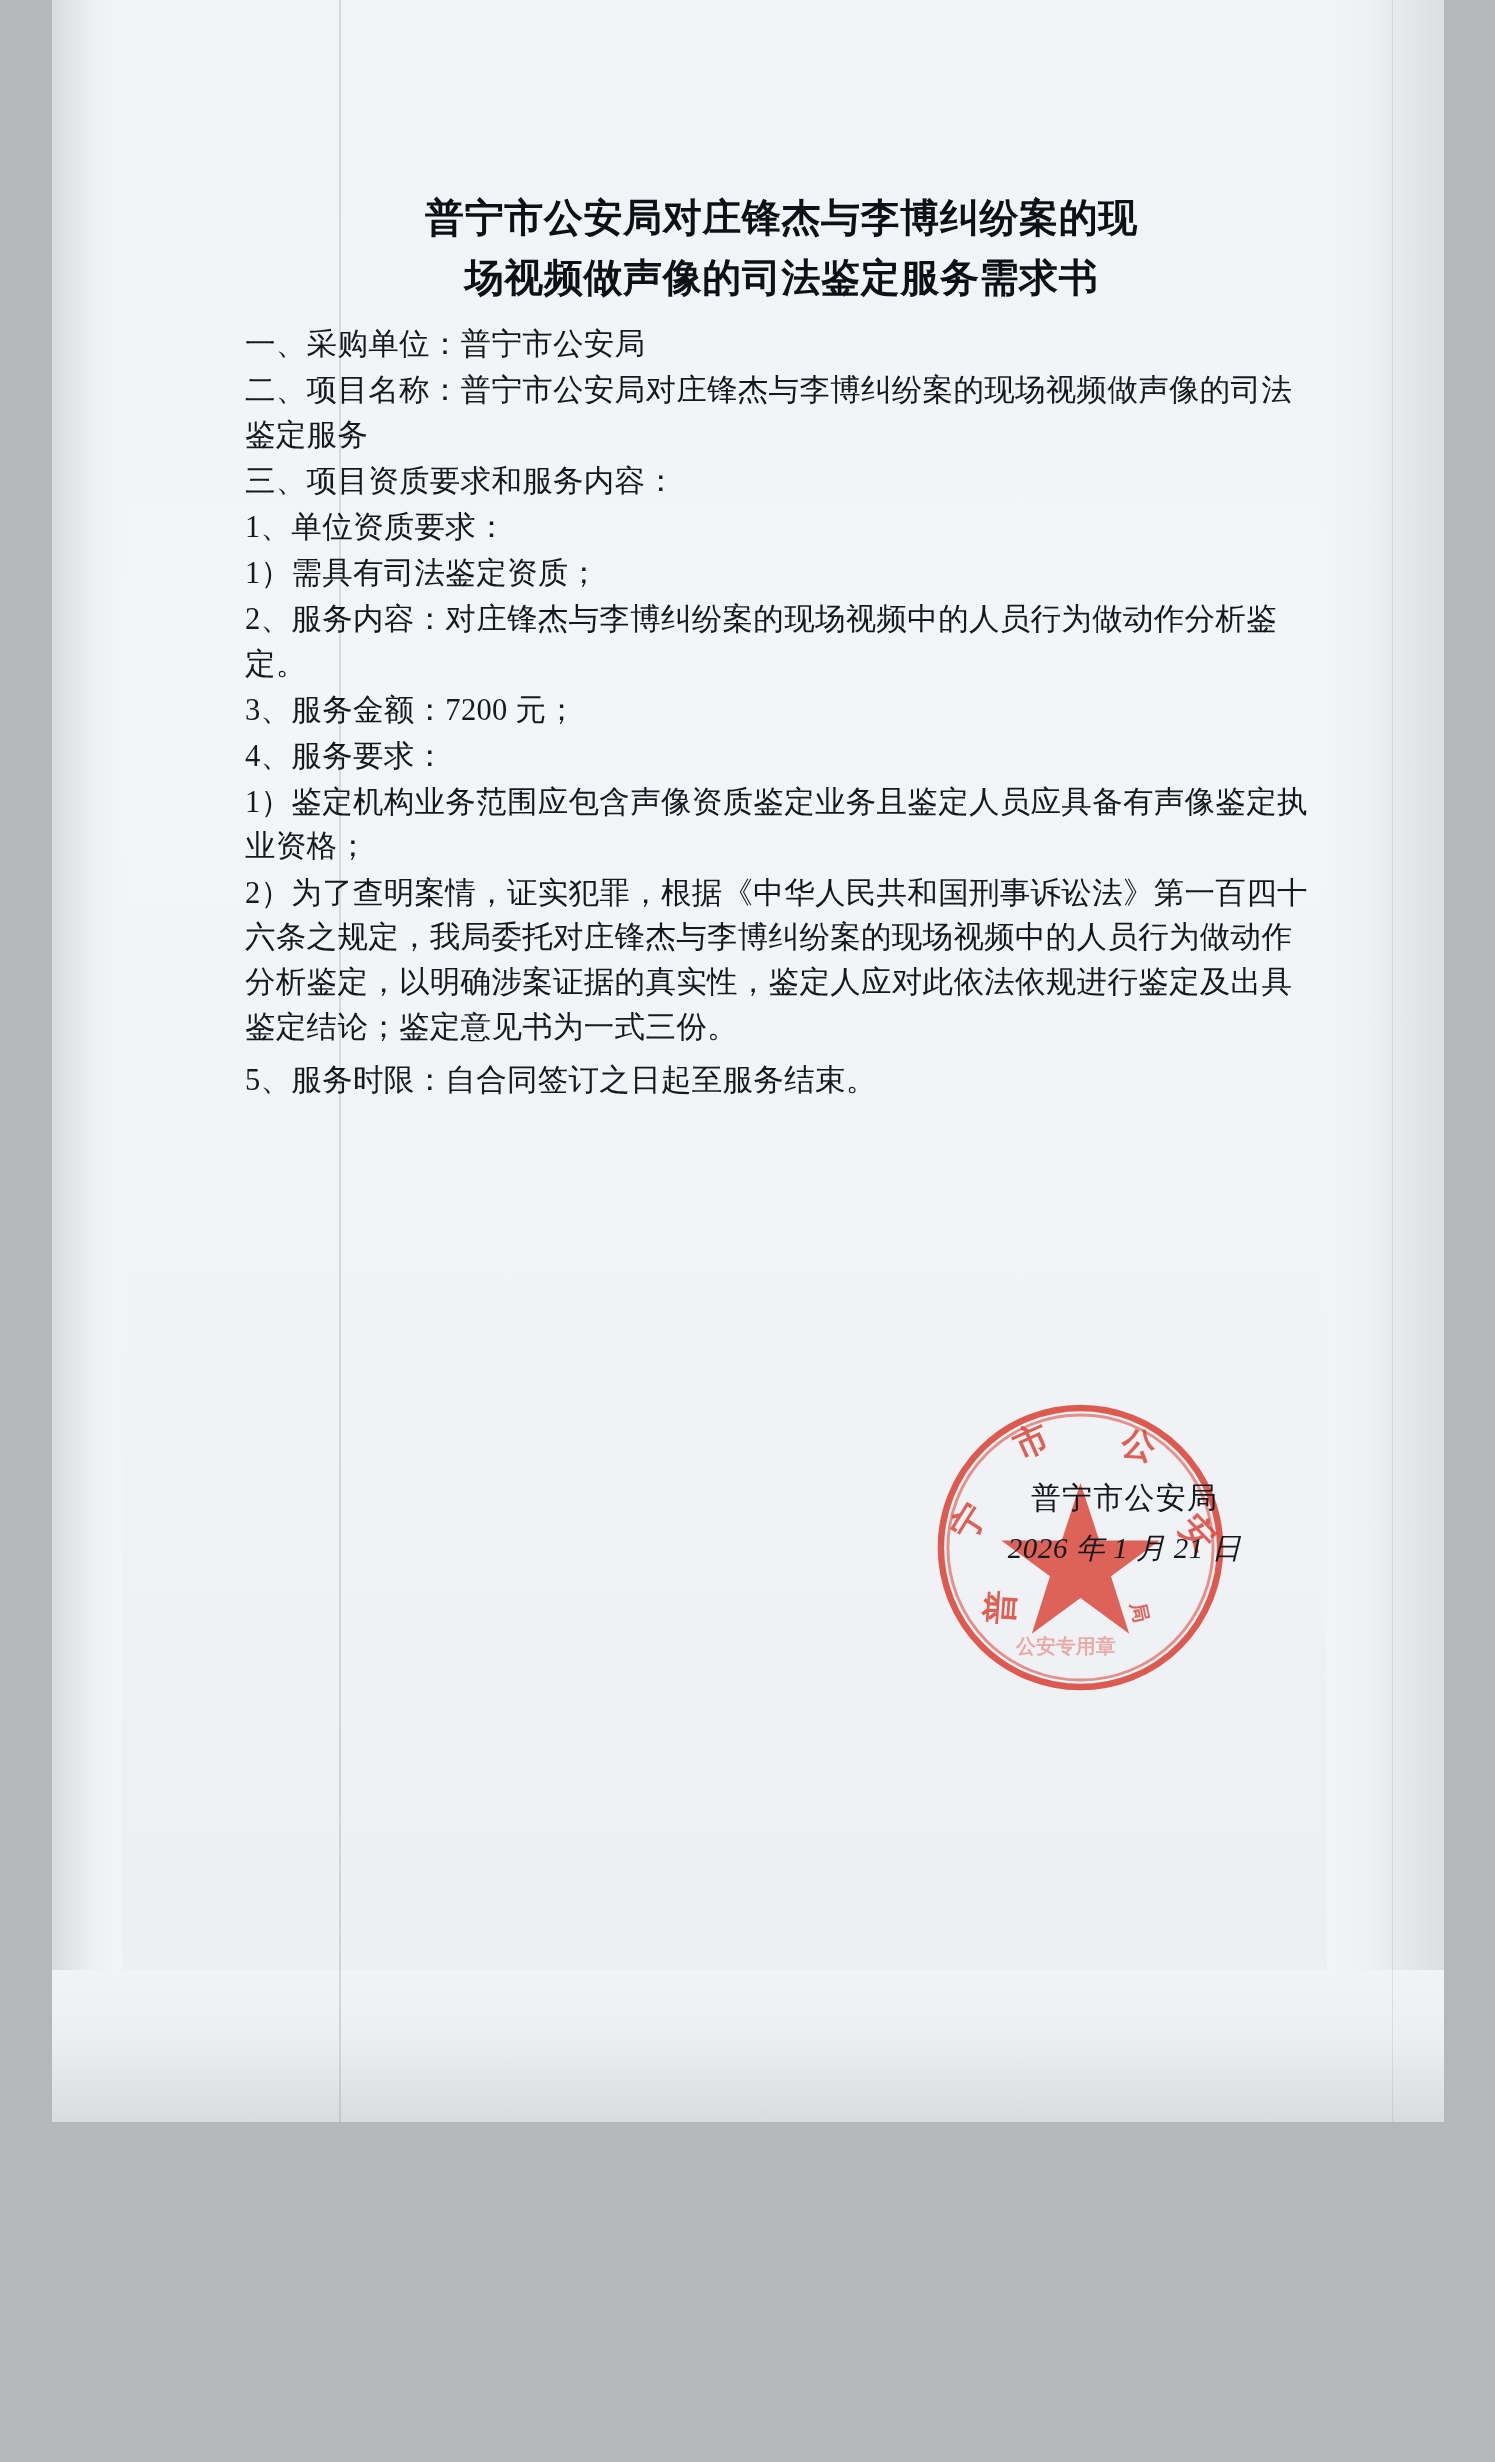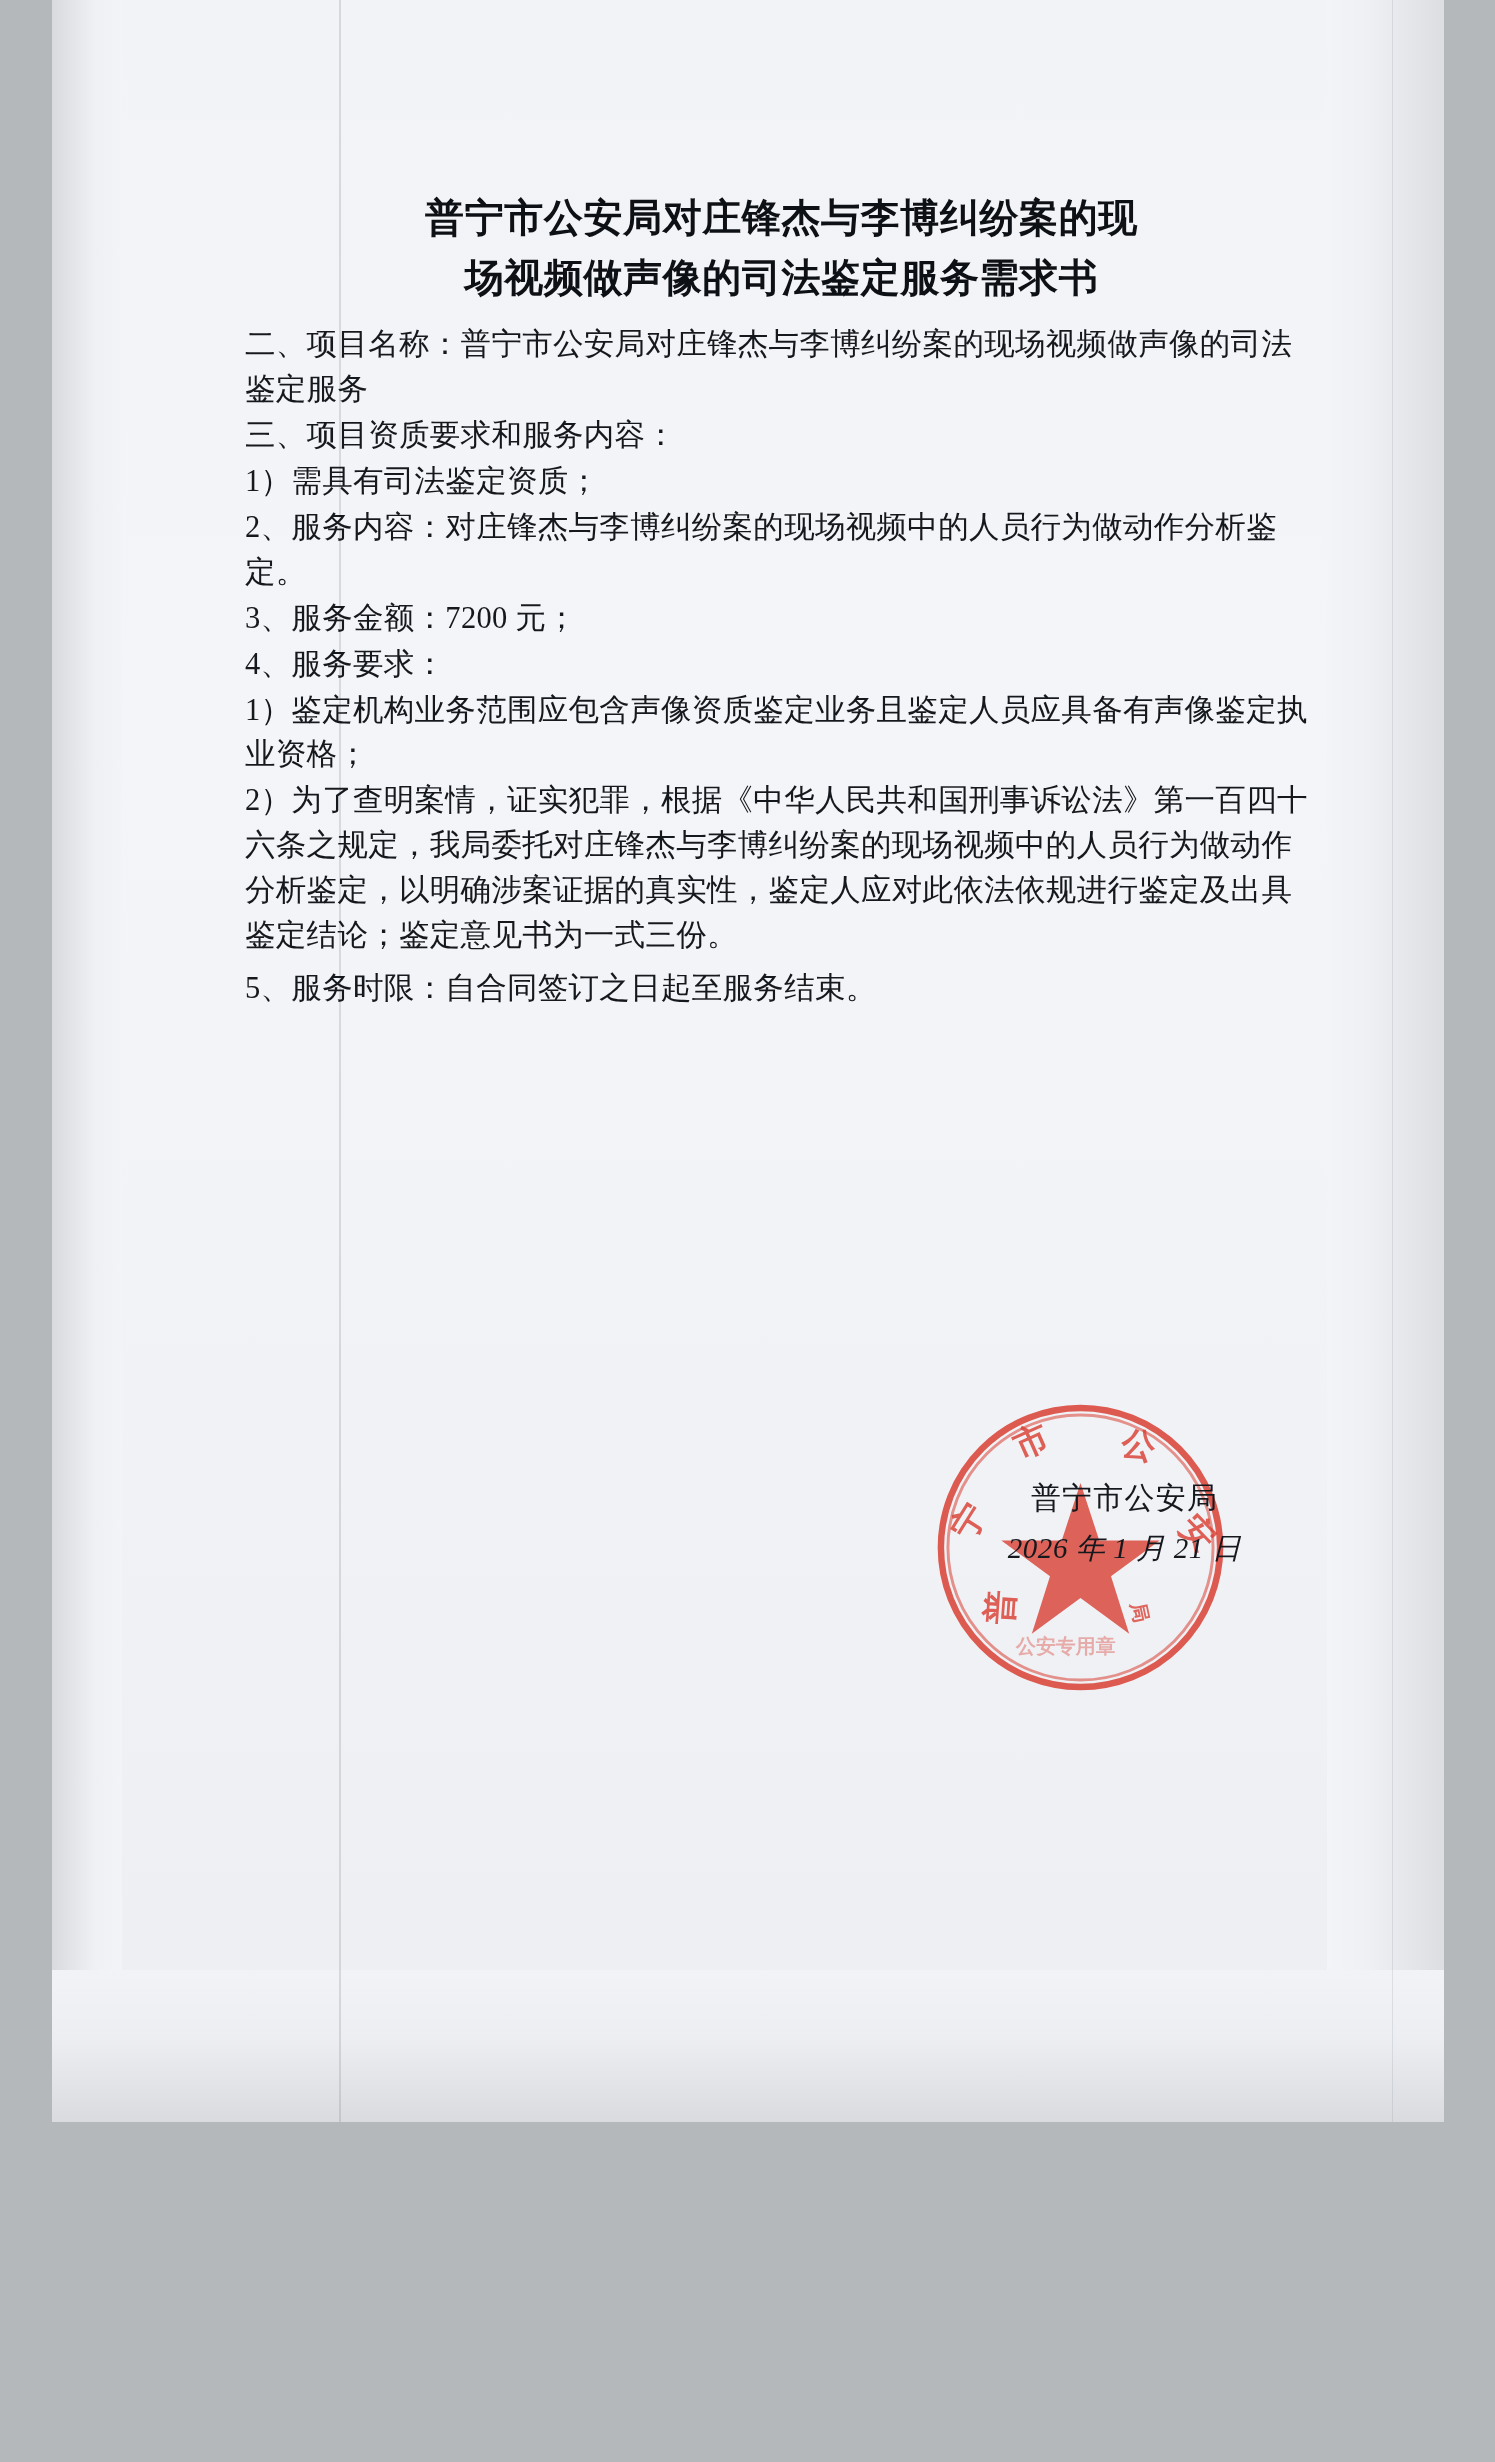--- a/index.html
+++ b/index.html
@@ -177,22 +177,24 @@
   <div id="fold-line"></div>
   <div id="fold-line2"></div>
 
   <div id="doc">
 
     <div id="doc-title">
       <div>普宁市公安局对庄锋杰与李博纠纷案的现</div>
       <div>场视频做声像的司法鉴定服务需求书</div>
     </div>
 
+    <p class="para tight">一、采购单位：普宁市公安局</p>
     <p class="para tight">二、项目名称：普宁市公安局对庄锋杰与李博纠纷案的现场视频做声像的司法鉴定服务</p>
     <p class="para tight">三、项目资质要求和服务内容：</p>
+    <p class="para tight">1、单位资质要求：</p>
     <p class="para tight">1）需具有司法鉴定资质；</p>
     <p class="para tight">2、服务内容：对庄锋杰与李博纠纷案的现场视频中的人员行为做动作分析鉴定。</p>
     <p class="para tight">3、服务金额：7200 元；</p>
     <p class="para tight">4、服务要求：</p>
     <p class="para tight">1）鉴定机构业务范围应包含声像资质鉴定业务且鉴定人员应具备有声像鉴定执业资格；</p>
     <p class="para tight">2）为了查明案情，证实犯罪，根据《中华人民共和国刑事诉讼法》第一百四十六条之规定，我局委托对庄锋杰与李博纠纷案的现场视频中的人员行为做动作分析鉴定，以明确涉案证据的真实性，鉴定人应对此依法依规进行鉴定及出具鉴定结论；鉴定意见书为一式三份。</p>
     <p class="para spaced">5、服务时限：自合同签订之日起至服务结束。</p>
   </div>
 
   <div id="seal">

